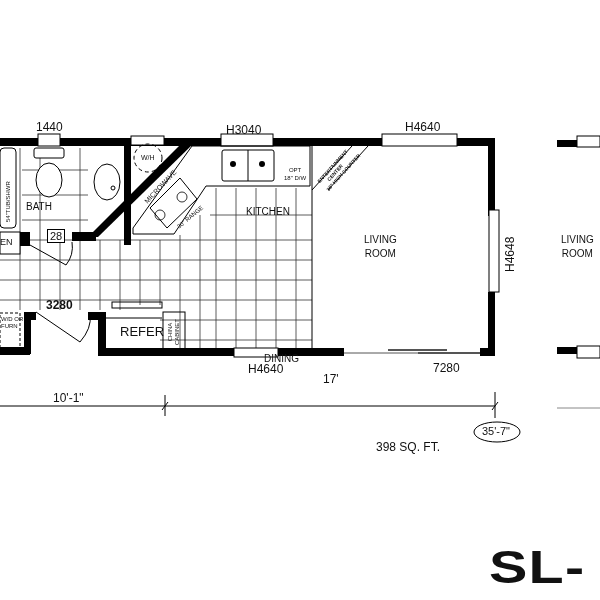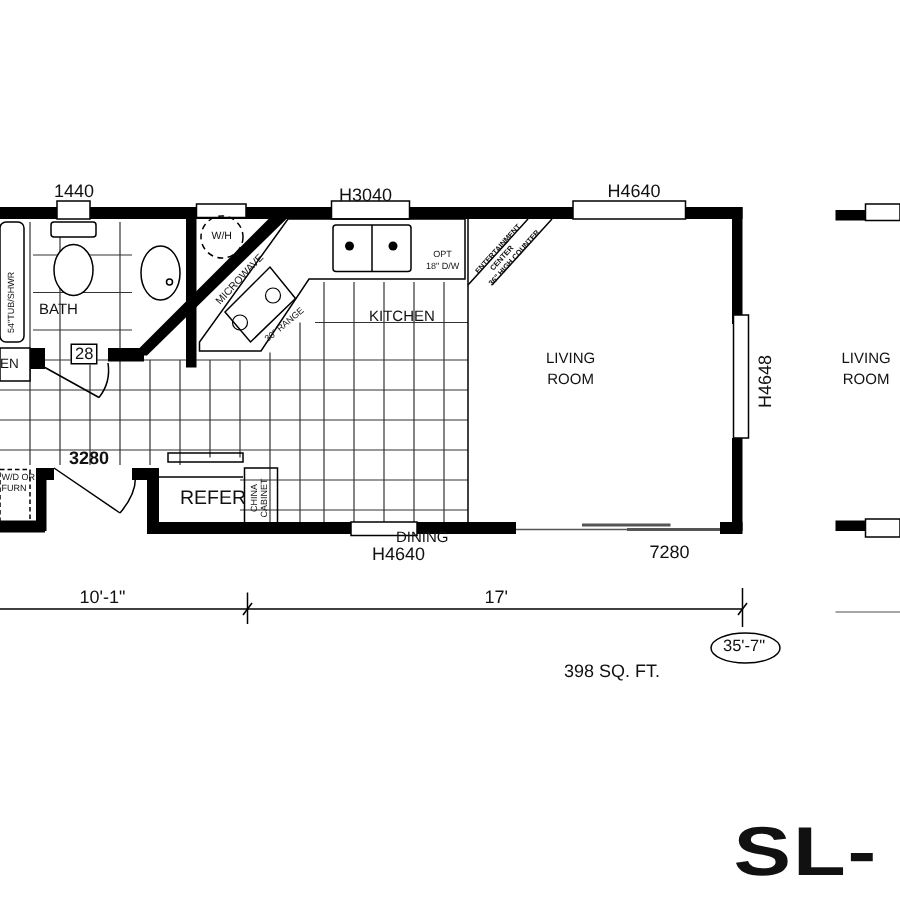--- a/index.html
+++ b/index.html
@@ -181,17 +181,17 @@
   <div>CABINET</div>
 </div>
 <div class="lbl" style="left:0px;top:237px;font-size:9px;text-align:right;">EN</div>
 <div class="lbl tiny" style="left:1px;top:316px;line-height:7px;">
   <div>W/D OR</div>
   <div>FURN</div>
 </div>
 <div class="lbl" style="left:47px;top:229px;font-size:11px;border:1px solid #000;padding:0 2px;background:#fff;">28</div>
 
 <div class="lbl dim" style="left:53px;top:391px;">10'-1"</div>
-<div class="lbl dim" style="left:323px;top:391px;">17'</div>
+<div class="lbl dim" style="left:323px;top:372px;">17'</div>
 <div class="lbl dim" style="left:482px;top:425px;font-size:11px;">35'-7"</div>
 <div class="lbl dim" style="left:376px;top:440px;">398 SQ. FT.</div>
 
 <div class="brand">SL-C</div>
 
 </body></html>

